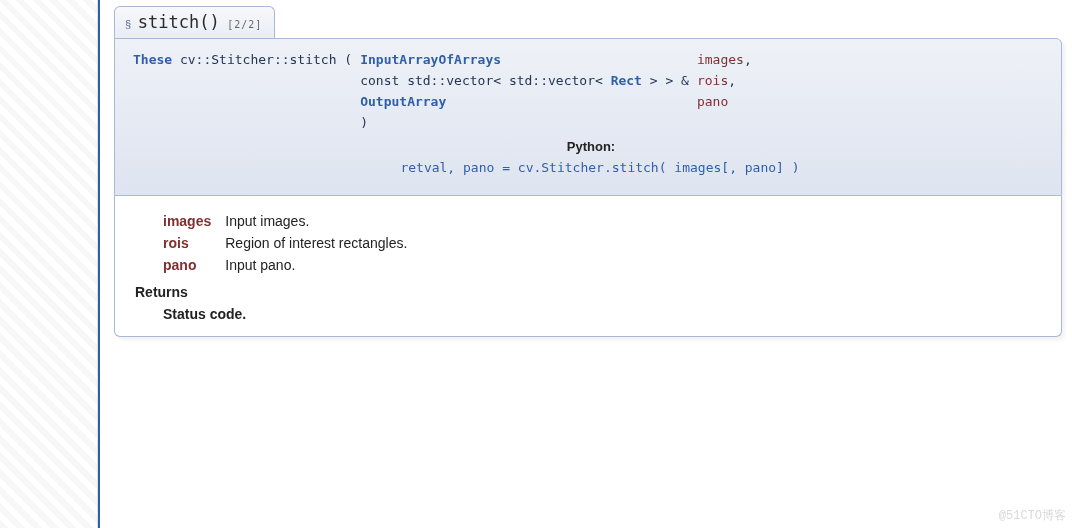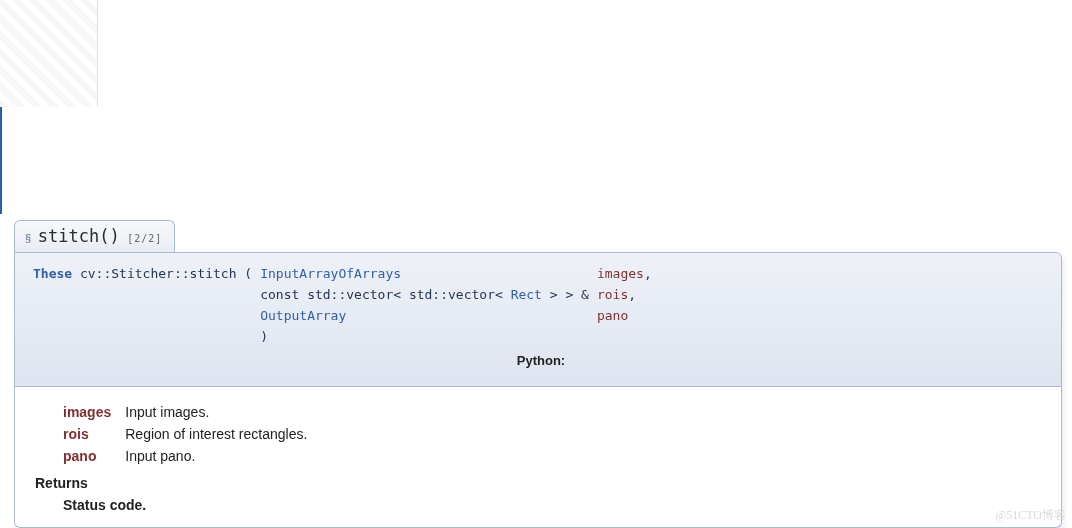--- a/index.html
+++ b/index.html
@@ -10,21 +10,20 @@
     color: #333;
     background: #fff;
     width: 1072px;
     height: 528px;
     overflow: hidden;
     position: relative;
   }
   .page-wrap {
     display: flex;
     height: 100%;
-    flex-direction: column;
   }
   .side-gutter {
     width: 98px;
     height: 100%;
     background-image: repeating-linear-gradient(
       45deg,
       #f7f7f7 0px,
       #f7f7f7 6px,
       #ffffff 6px,
       #ffffff 12px
@@ -76,21 +75,21 @@
     border: 1px solid #a9b8d4;
     border-radius: 0 6px 0 0;
     padding: 10px 10px 10px 14px;
     box-shadow: 3px 3px 4px rgba(0,0,0,0.06);
     font-family: "Lucida Console", Consolas, monospace;
     font-size: 13px;
     color: #253555;
   }
   .memproto table.sig { border-collapse: collapse; }
   .memproto td { padding: 3px 4px; vertical-align: top; white-space: nowrap; }
-  .memproto a.typelink { color: #2f5faa; font-weight: normal; text-decoration: none; }
+  .memproto a.typelink { color: #2f5faa; font-weight: bold; text-decoration: none; }
   .memproto .ret, .memproto .qual { color: #2f5faa; font-weight: bold; }
   .memproto .paramname { color: #803030; }
   .python-block {
     font-family: Arial, sans-serif;
     font-size: 13px;
     padding: 6px 0 8px 2px;
     text-align: center;
   }
   .python-block .pylabel { font-weight: bold; color: #222; }
   .python-block .pyline {
@@ -129,21 +128,21 @@
     font-family: Arial, sans-serif;
     padding-right: 14px;
   }
   .ret-body { margin-left: 28px; padding-top: 2px; font-weight: bold; }
   .watermark {
     position: absolute;
     right: 6px;
     bottom: 4px;
     color: #d9d9d9;
     font-size: 12px;
-    font-family: Liberation Serif, serif;
+    font-family: Liberation Mono, monospace;
     pointer-events: none;
   }
 </style>
 </head>
 <body>
 
 <div class="page-wrap">
   <div class="side-gutter"></div>
   <div class="separator"></div>
   <div class="doc-col">
@@ -193,20 +192,21 @@
           <tr>
             <td></td>
             <td>)</td>
             <td></td>
           </tr>
         </tbody>
           </table>
 
         <div class="python-block">
           <div class="pylabel">Python:</div>
+          <div class="pyline">retval, pano = cv.Stitcher.stitch( images[, pano] )</div>
         </div>
       </div>
 
       <div class="memdoc">
 
         <table class="params">
           <tbody>
               <tr>
             <td class="pn">images</td>
             <td>Input images.</td>

